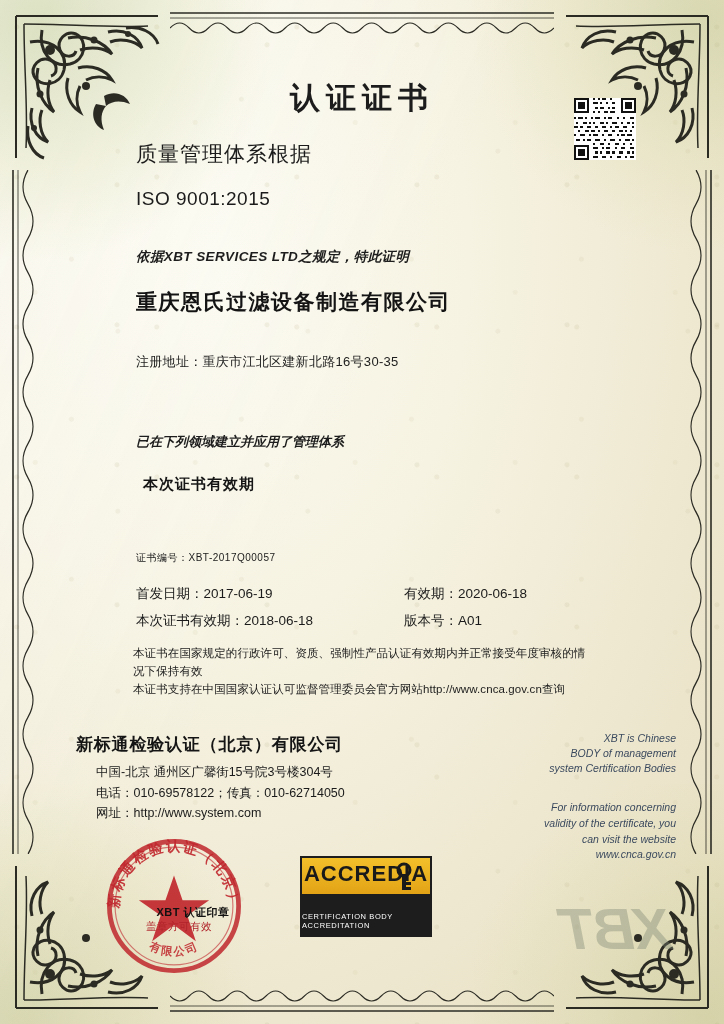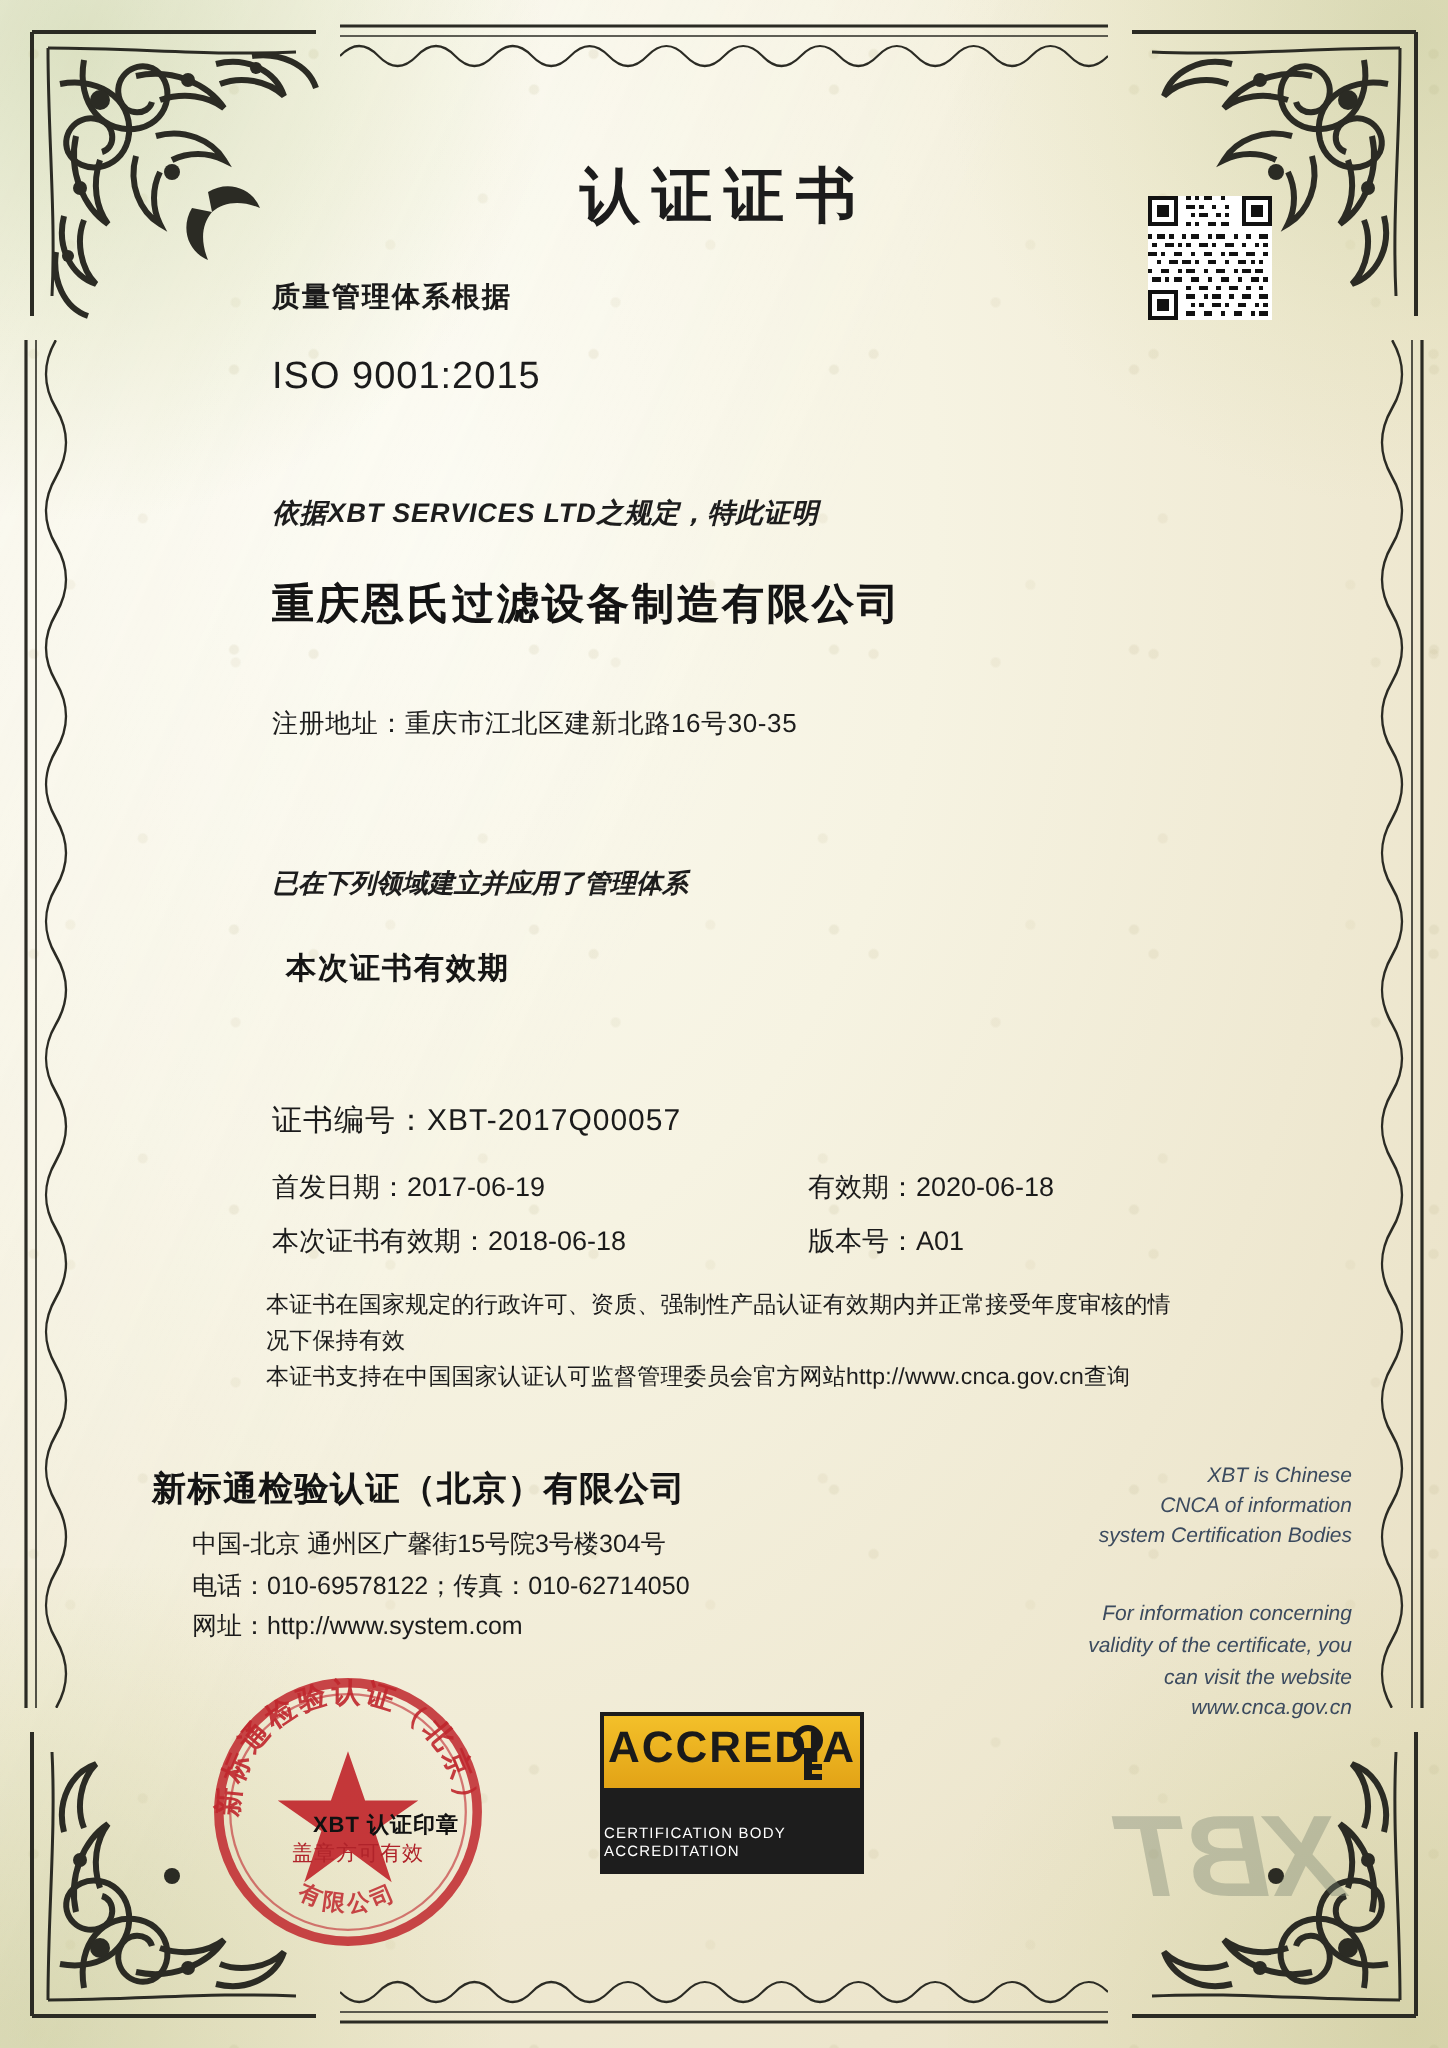--- a/index.html
+++ b/index.html
@@ -99,22 +99,22 @@
   }
   .qr svg { display:block; width:100%; height:100%; }
 
   .std-block {
     position: absolute;
     left: 136px;
     top: 140px;
     width: 460px;
   }
   .std-line1 {
-    font-size: 14px;
-    font-weight: bold;
+    font-size: 21px;
+    font-weight: normal;
     color: #1b1b1b;
     letter-spacing: 1px;
   }
   .std-line2 {
     margin-top: 20px;
     font-size: 19px;
     font-weight: normal;
     color: #1b1b1b;
     letter-spacing: 0.5px;
   }
@@ -164,21 +164,21 @@
     font-size: 15px;
     font-weight: bold;
     color: #151515;
     letter-spacing: 1px;
   }
 
   .cert-no {
     position: absolute;
     left: 136px;
     top: 551px;
-    font-size: 15px;
+    font-size: 10px;
     color: #1b1b1b;
     letter-spacing: 0.5px;
   }
 
   .dates {
     position: absolute;
     left: 136px;
     top: 585px;
     width: 460px;
     font-size: 13.5px;
@@ -533,21 +533,21 @@
     </div>
 
     <div class="issuer">新标通检验认证（北京）有限公司</div>
     <div class="issuer-lines">
       <div>中国-北京 通州区广馨街15号院3号楼304号</div>
       <div>电话：010-69578122；传真：010-62714050</div>
       <div>网址：http://www.system.com</div>
     </div>
 
     <div class="right-note" style="white-space: pre-line;">XBT is Chinese
-CNCA of information
+BODY of management
 system Certification Bodies</div>
     <div class="right-note2" style="white-space: pre-line;">For information concerning
 validity of the certificate, you
 can visit the website
 www.cnca.gov.cn</div>
 
     <div class="seal">
       <svg viewBox="0 0 160 160" xmlns="http://www.w3.org/2000/svg">
         <defs>
           <path id="sealArc" d="M 22 80 A 58 58 0 1 1 138 80"></path>

